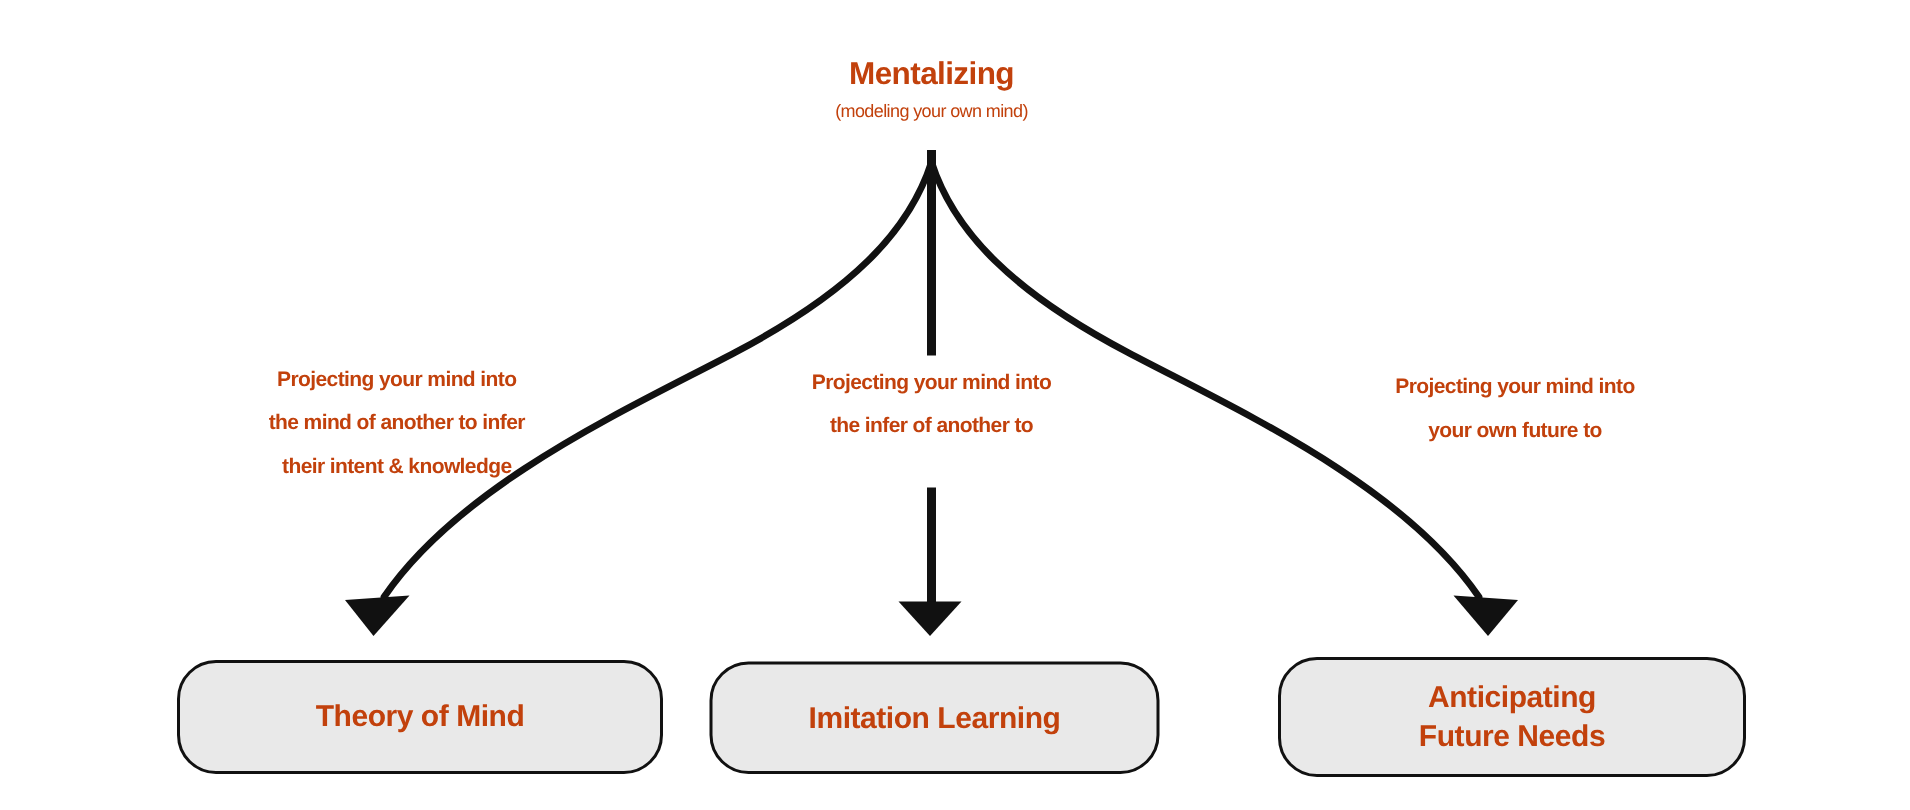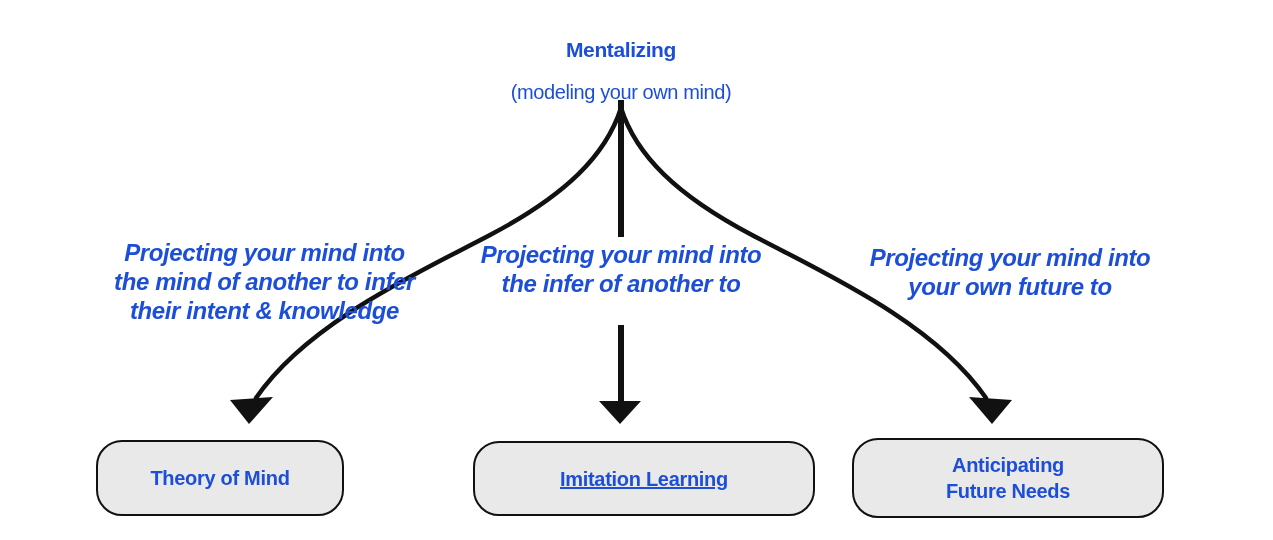--- a/index.html
+++ b/index.html
@@ -1,45 +1,45 @@
 <!DOCTYPE html>
 <html><head>
 <meta charset="utf-8">
 <style>
   html,body { margin:0; padding:0; background:#ffffff; }
   .canvas {
     position:relative; width:1273px; height:540px; background:#ffffff;
-    font-family:"Liberation Sans","DejaVu Sans",sans-serif; color:#1d4ed8;
+    font-family:"Liberation Sans","DejaVu Sans",sans-serif; color:#c2410c;
     overflow:hidden;
   }
   .connector-layer { position:absolute; left:0; top:0; width:1273px; height:540px; }
 
   .title-block { position:absolute; left:621px; top:38px; transform:translateX(-50%); text-align:center; white-space:nowrap; }
   .diagram-title { font-weight:bold; font-size:21px; letter-spacing:-0.4px; }
-  .diagram-subtitle { font-size:20px; margin-top:19px; letter-spacing:-0.4px;text-align:center; }
+  .diagram-subtitle { font-size:12px; margin-top:5px; letter-spacing:-0.4px;text-align:center; }
 
   .edge-label {
-    position:absolute; font-style:italic; font-weight:bold; font-size:24px;
+    position:absolute; font-weight:bold; font-size:14px;
     line-height:29px; text-align:center; letter-spacing:-0.4px;
   }
   .edge-label .lbl-line { display:block; }
   .edge-label-left  { left:77px;  top:238px; width:375px; }
   .edge-label-mid   { left:446px; top:240px; width:350px; }
   .edge-label-right { left:865px; top:243px; width:290px; }
   .edge-label-right .line-3 { white-space:nowrap; transform:translateX(96px); }
 
   .node-box {
     position:absolute; background:#e9e9e9; border:2px solid #111111; border-radius:26px;
     display:flex; align-items:center; justify-content:center;
     font-weight:bold; font-size:20px; text-align:center; letter-spacing:-0.3px;
     line-height:26px; box-sizing:border-box;
   }
   .node-box .node-label { white-space:pre-line; }
-  .box-1 { left:96px; top:440px; width:248px; height:76px; }
-  .box-2 { left:473px; top:441px; width:342px; height:75px;text-decoration:underline; }
+  .box-1 { left:118px; top:440px; width:324px; height:76px; }
+  .box-2 { left:473px; top:441px; width:300px; height:75px; }
   .box-3 { left:852px; top:438px; width:312px; height:80px; }
 </style>
 </head>
 <body>
 
 <div class="canvas">
 
   <svg class="connector-layer" viewBox="0 0 1273 540" xmlns="http://www.w3.org/2000/svg">
     <path d="M 621 108 C 606 155, 566 195, 490 235 C 420 272, 308 322, 256 398" fill="none" stroke="#111111" stroke-width="4.5" stroke-linecap="round"></path>
     <path d="M 621 108 C 636 155, 676 195, 752 235 C 822 272, 934 322, 986 398" fill="none" stroke="#111111" stroke-width="4.5" stroke-linecap="round"></path>

